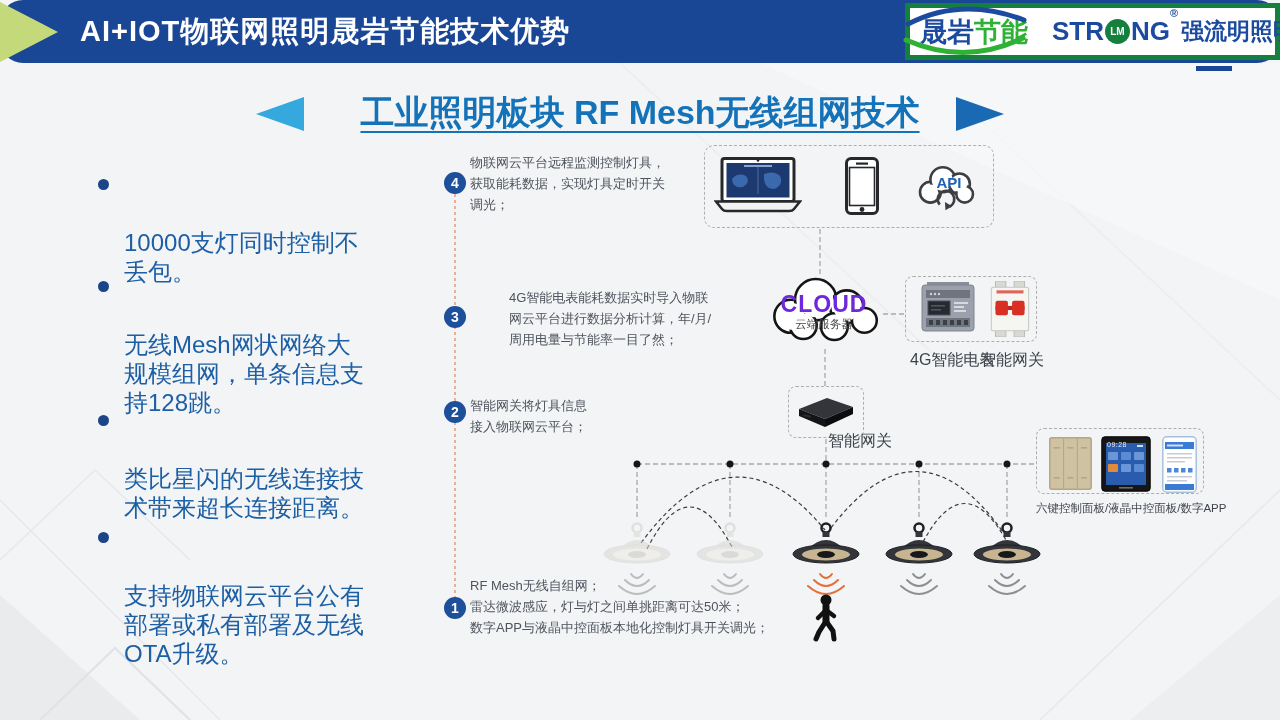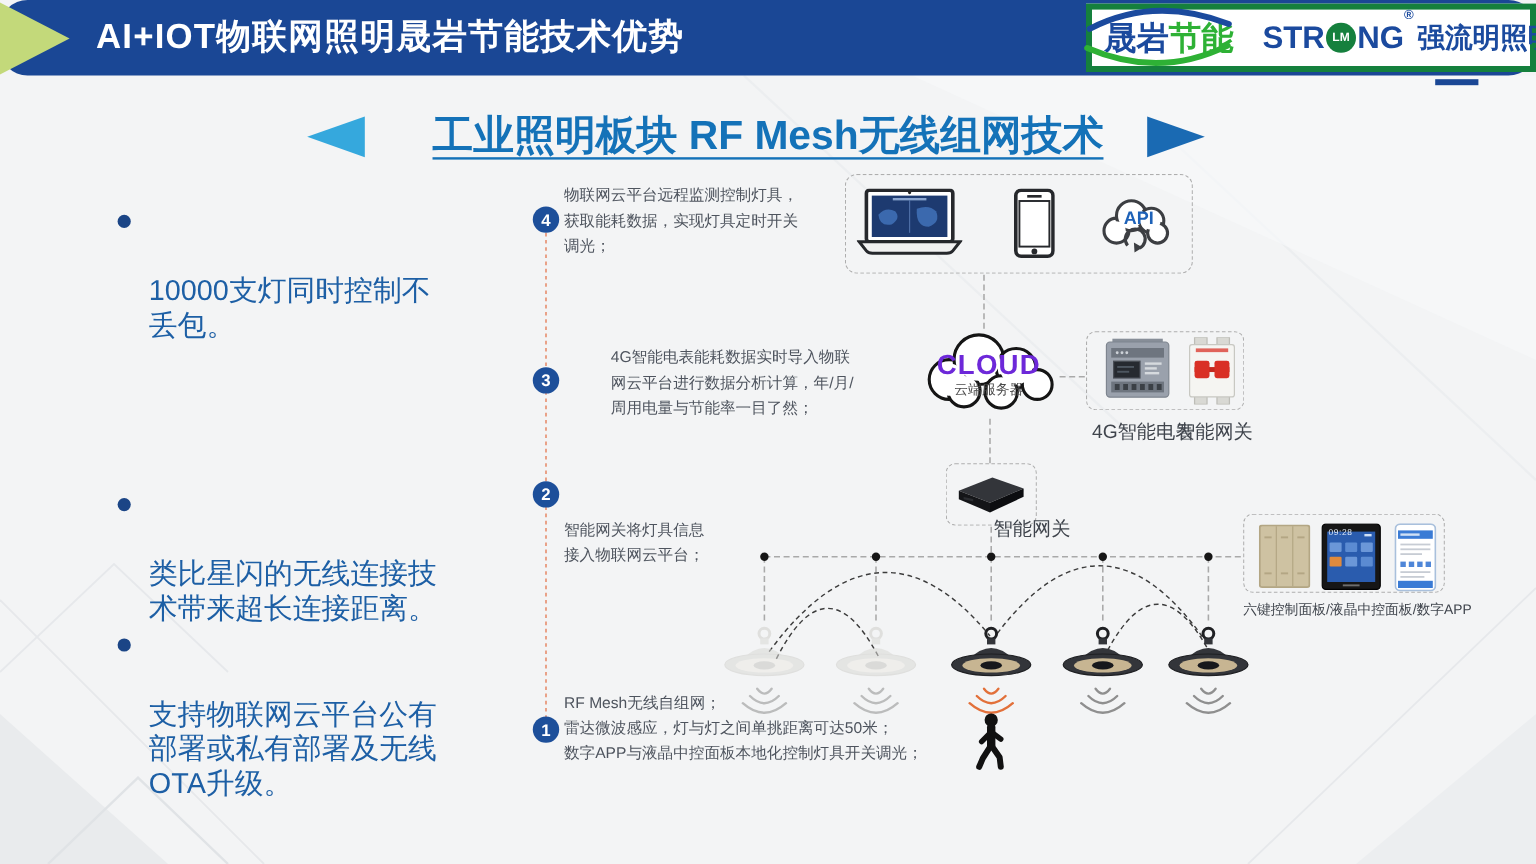--- a/index.html
+++ b/index.html
@@ -103,20 +103,26 @@
 
   <div class="tri-l"></div>
   <div class="subtitle">工业照明板块 RF Mesh无线组网技术</div>
   <div class="tri-r"></div>
 
   <div class="bullet" style="top:170px;">
     <span class="bdot"></span>
     <span>10000支灯同时控制不
 丢包。</span>
   </div>
+  <div class="bullet" style="top:272px;">
+    <span class="bdot"></span>
+    <span>无线Mesh网状网络大
+规模组网，单条信息支
+持128跳。</span>
+  </div>
   <div class="bullet" style="top:523px;">
     <span class="bdot"></span>
     <span>支持物联网云平台公有
 部署或私有部署及无线
 OTA升级。</span>
   </div>
   <div class="bullet" style="top:406px;">
     <span class="bdot"></span>
     <span>类比星闪的无线连接技
 术带来超长连接距离。</span>
@@ -153,21 +159,21 @@
 
   <div class="step-circle" style="left:444px;top:172px;">4</div>
   <div class="step-text" style="left:470px;top:152px;width:240px;">物联网云平台远程监测控制灯具，
 获取能耗数据，实现灯具定时开关
 调光；</div>
   <div class="step-circle" style="left:444px;top:306px;">3</div>
   <div class="step-text" style="left:493px;top:287px;width:248px;margin-left:16px;">4G智能电表能耗数据实时导入物联
 网云平台进行数据分析计算，年/月/
 周用电量与节能率一目了然；</div>
   <div class="step-circle" style="left:444px;top:401px;">2</div>
-  <div class="step-text" style="left:470px;top:395px;width:210px;margin-top:36px;">智能网关将灯具信息
+  <div class="step-text" style="left:470px;top:395px;width:210px;">智能网关将灯具信息
 接入物联网云平台；</div>
   <div class="step-circle" style="left:444px;top:597px;">1</div>
   <div class="step-text" style="left:470px;top:575px;width:340px;">RF Mesh无线自组网；
 雷达微波感应，灯与灯之间单挑距离可达50米；
 数字APP与液晶中控面板本地化控制灯具开关调光；</div>
 
   <div class="dbox" style="left:704px;top:145px;width:290px;height:83px;"></div>
   <div class="dbox" style="left:905px;top:276px;width:132px;height:66px;border-radius:8px;"></div>
   <div class="dbox" style="left:788px;top:386px;width:76px;height:52px;border-radius:8px;"></div>
   <div class="dbox" style="left:1036px;top:428px;width:168px;height:66px;border-radius:8px;"></div>

